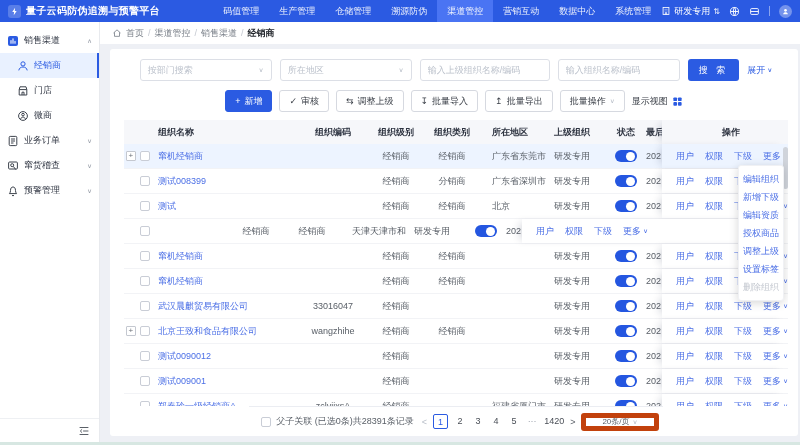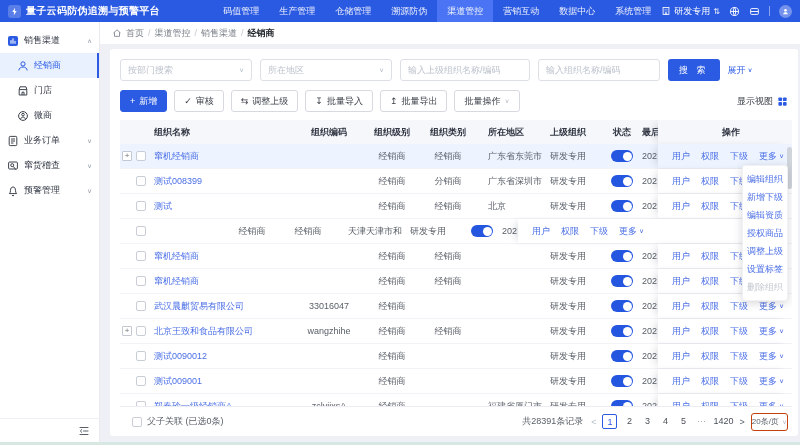--- a/index.html
+++ b/index.html
@@ -38,21 +38,21 @@
   .side-bottom svg { width:12px; height:12px; }
 
   .main { flex:1; display:flex; flex-direction:column; overflow:hidden; }
   .breadcrumb { height:22px; background:#fff; display:flex; align-items:center; gap:4px; padding:0 12px; font-size:9px; color:#7a8089; }
   .breadcrumb .home-ic { width:10px; height:10px; display:flex; color:#7a8089; }
   .breadcrumb .home-ic svg { width:10px; height:10px; }
   .crumb { cursor:pointer; }
   .crumb.last { color:#1f2329; font-weight:700; cursor:default; }
   .crumb-sep { color:#c4c8d0; }
 
-  .card { flex:1; background:#fff; margin:5px 2px 6px 10px; border-radius:3px; padding:7px 6px 0 10px; display:flex; flex-direction:column; overflow:hidden; }
+  .card { flex:1; background:#fff; margin:5px 2px 6px 10px; border-radius:3px; padding:7px 6px 0 10px; display:flex; flex-direction:column; overflow:hidden;align-items:center; }
 
   
   .filters { display:flex; gap:8px; align-items:center; padding:3px 0 9px; }
   .sel { width:132px; height:22px; border:1px solid #dcdfe6; border-radius:3px; display:flex; align-items:center; justify-content:space-between; padding:0 7px; font-size:9px; color:#bcc2cc; background:#fff; cursor:pointer; }
   .inp { width:122px; height:22px; border:1px solid #dcdfe6; border-radius:3px; padding:0 7px; font-size:9px; color:#333; outline:none; }
   .inp::placeholder { color:#bcc2cc; }
   .caret-g { font-size:7px; color:#b8bec8; transform:scaleY(.85); }
   .btn-search { height:22px; padding:0 11px; background:#2b5be2; color:#fff; border:none; border-radius:3px; font-size:9px; letter-spacing:3px; cursor:pointer; }
   .expand-link { color:#2b5be2; font-size:9px; display:flex; align-items:center; gap:2px; cursor:pointer; }
   .expand-link .caret-g { color:#2b5be2; }
@@ -99,21 +99,21 @@
   
   .table-footer { height:30px; display:flex; align-items:center; justify-content:space-between; border-top:1px solid #ebedf2; font-size:9px; color:#5a6068; background:#fff; padding:0 4px 0 12px; flex:none; }
   .tf-left { display:flex; align-items:center; gap:5px; }
   .pager { display:flex; align-items:center; gap:6px; }
   .pg-total { color:#5a6068; margin-right:2px; }
   .pg-arrow { color:#b8bec8; cursor:pointer; font-size:9px; }
   .pg-arrow.on { color:#5a6068; }
   .page { min-width:12px; height:15px; line-height:15px; text-align:center; color:#4a4f57; cursor:pointer; }
   .page.current { border:1px solid #2b5be2; color:#2b5be2; border-radius:2px; width:15px; background:#fff; }
   .page.dots { color:#9aa0ab; cursor:default; }
-  .page-size { height:18px; border:1px solid #c2410c; border-radius:3px; padding:0 0; display:flex; align-items:center; gap:3px; font-size:8px; color:#5a6068; cursor:pointer; }
+  .page-size { height:18px; border:5px solid #c2410c; border-radius:3px; padding:0 16px; display:flex; align-items:center; gap:3px; font-size:8px; color:#5a6068; cursor:pointer; }
 
   .bottom-strip { height:3px; background:#d7e7e2; }
 </style>
 </head>
 <body>
 
 <div class="app">
 
   <header class="navbar">
     <div class="brand">

